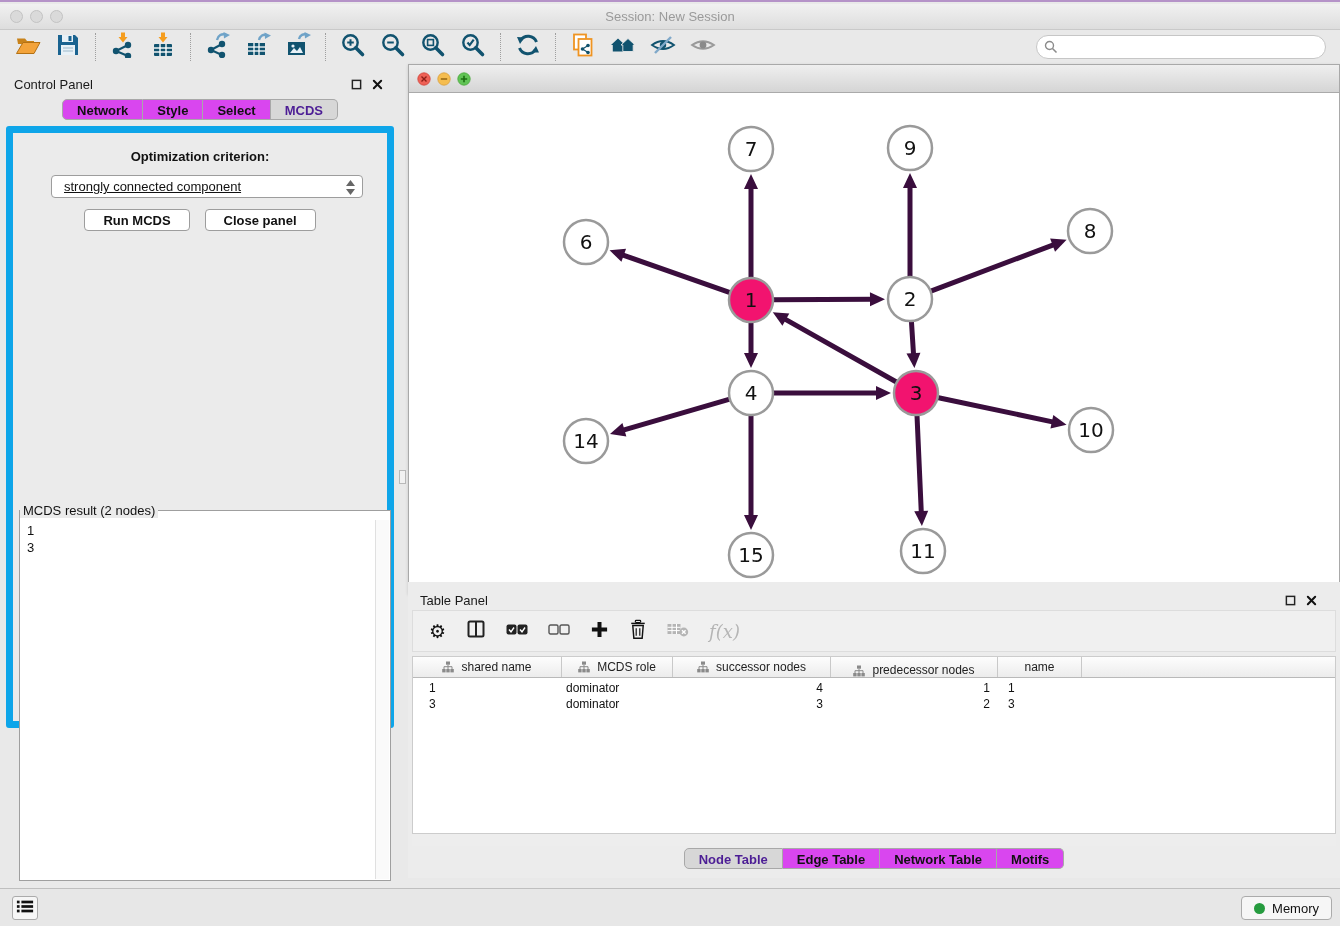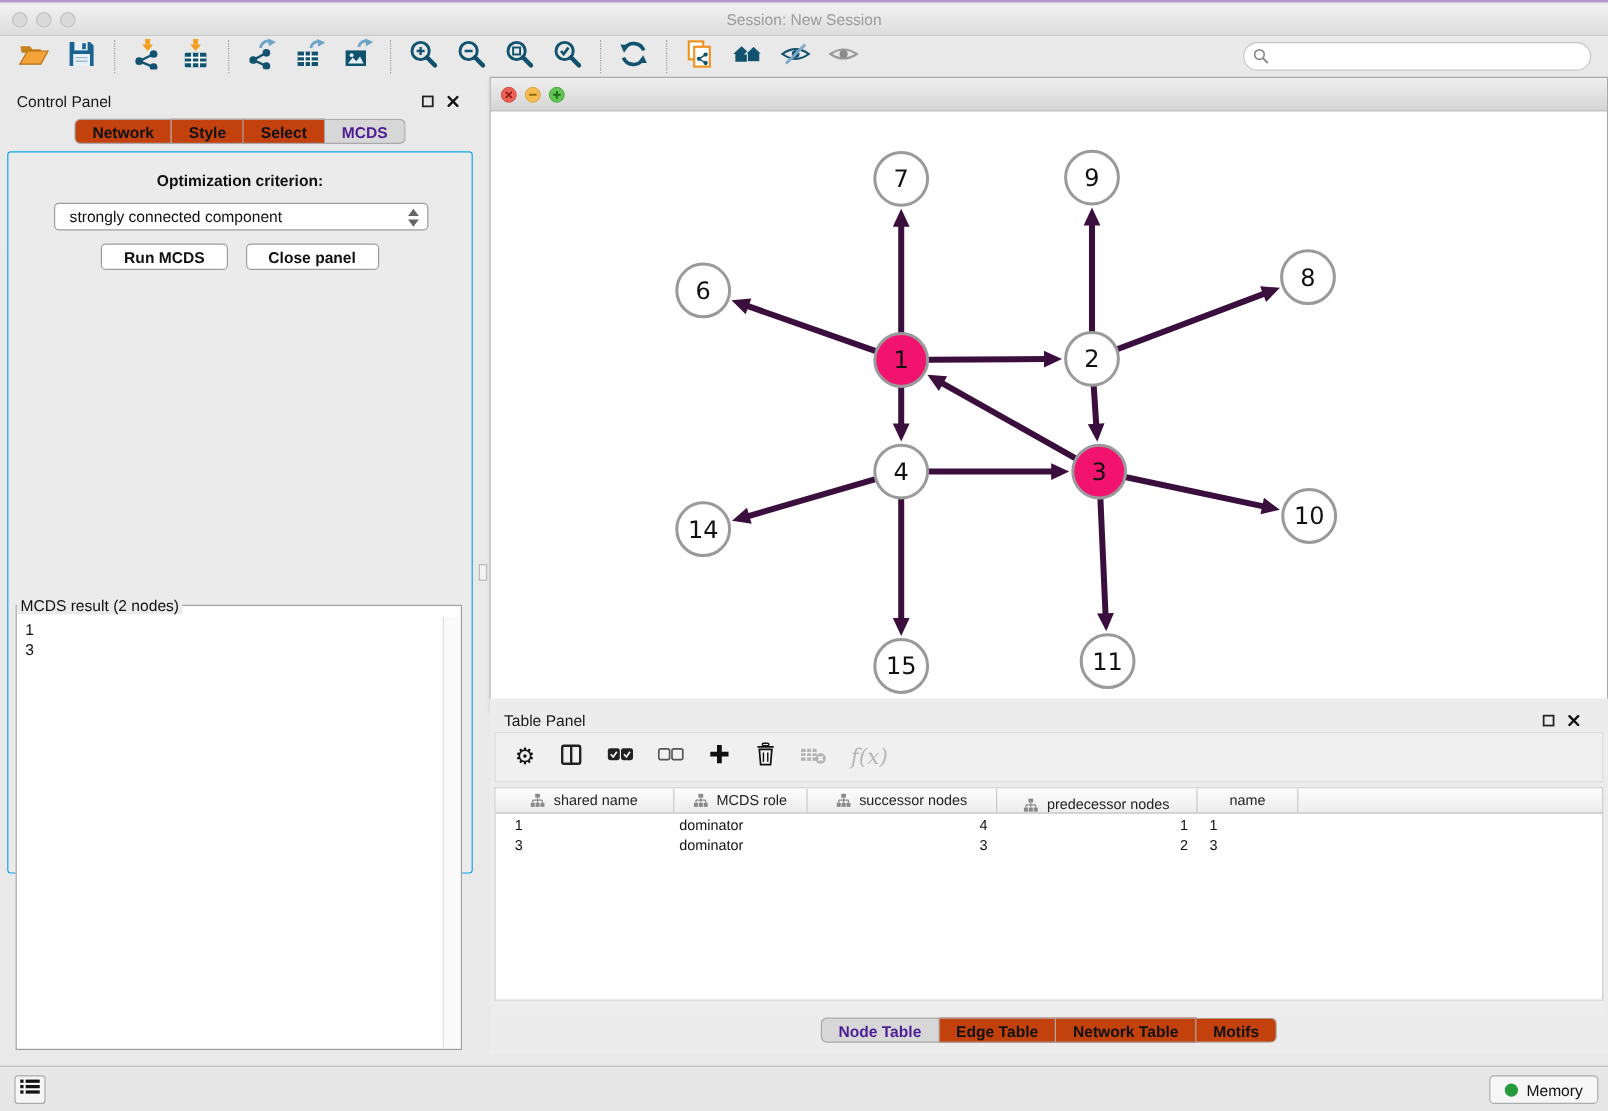--- a/index.html
+++ b/index.html
@@ -24,31 +24,31 @@
   .search-input{width:290px;height:24px;border:1px solid #c6c6c6;border-radius:12px;
                 padding:0 10px 0 28px;font-size:13px;background:#fff;outline:none;color:#333;}
   
   .panel-head{position:absolute;height:24px;display:flex;align-items:center;font-size:13px;color:#1a1a1a;}
   .panel-head .ph-btns{position:absolute;right:10px;display:flex;gap:8px;align-items:center;}
   .ph-btn{width:13px;height:13px;display:flex;align-items:center;justify-content:center;}
   .ph-btn svg{width:11px;height:11px;}
   
   .control-panel{position:absolute;left:0;top:62px;width:400px;height:826px;background:#e9e9e9;}
   .cp-tabs{position:absolute;top:35px;left:0;width:100%;display:flex;justify-content:center;}
-  .seg{height:21px;line-height:21px;padding:0 14px;background:#c2410c;border:1px solid #a8a8a8;
+  .seg{height:21px;line-height:21px;padding:0 14px;background:#d946ef;border:1px solid #a8a8a8;
        border-left:none;font-size:13px;font-weight:600;color:#111;}
   .seg:first-child{border-left:1px solid #a8a8a8;border-radius:5px 0 0 5px;}
   .seg:last-child{border-radius:0 5px 5px 0;}
   .seg-active{background:#d7d7d7;color:#4c1d95;}
   .cp-body{position:absolute;left:6px;top:62px;width:388px;height:602px;background:#ebebeb;
-           border:1px solid #0ea5e9;border-radius:3px;}
+           border:7px solid #0ea5e9;border-radius:3px;}
   .opt-label{margin-top:16px;text-align:center;font-size:13px;font-weight:600;color:#111;}
   .dropdown{position:absolute;left:38px;top:42px;width:312px;height:23px;background:#fff;
             border:1px solid #9d9d9d;border-radius:4px;display:flex;align-items:center;
-            font-size:13px;color:#111;padding-left:12px;}
+            font-size:13px;color:#111;padding-left:12px;text-decoration:underline;}
   .dd-arrows{position:absolute;right:6px;top:3px;}
   .cp-buttons{position:absolute;top:76px;left:0;width:100%;display:flex;justify-content:center;gap:15px;}
   .mac-btn{height:22px;padding:0 18px;background:#fff;border:1px solid #9d9d9d;border-radius:4px;
            font-size:13px;font-weight:600;color:#111;display:flex;align-items:center;}
   .mcds-group{position:absolute;left:6px;top:370px;width:372px;height:378px;
               border:1px solid #9f9f9f;margin:0;padding:0;background:#fff;}
   .mcds-legend{font-size:13px;color:#111;padding:0 3px;margin-left:0;background:#ebebeb;}
   .mcds-text{position:absolute;left:1px;top:2px;right:15px;bottom:1px;background:#fff;
              font-size:13px;color:#111;padding:2px 6px;white-space:pre;line-height:17px;}
   .mcds-scroll{position:absolute;top:2px;right:1px;width:14px;bottom:1px;background:#fafafa;

